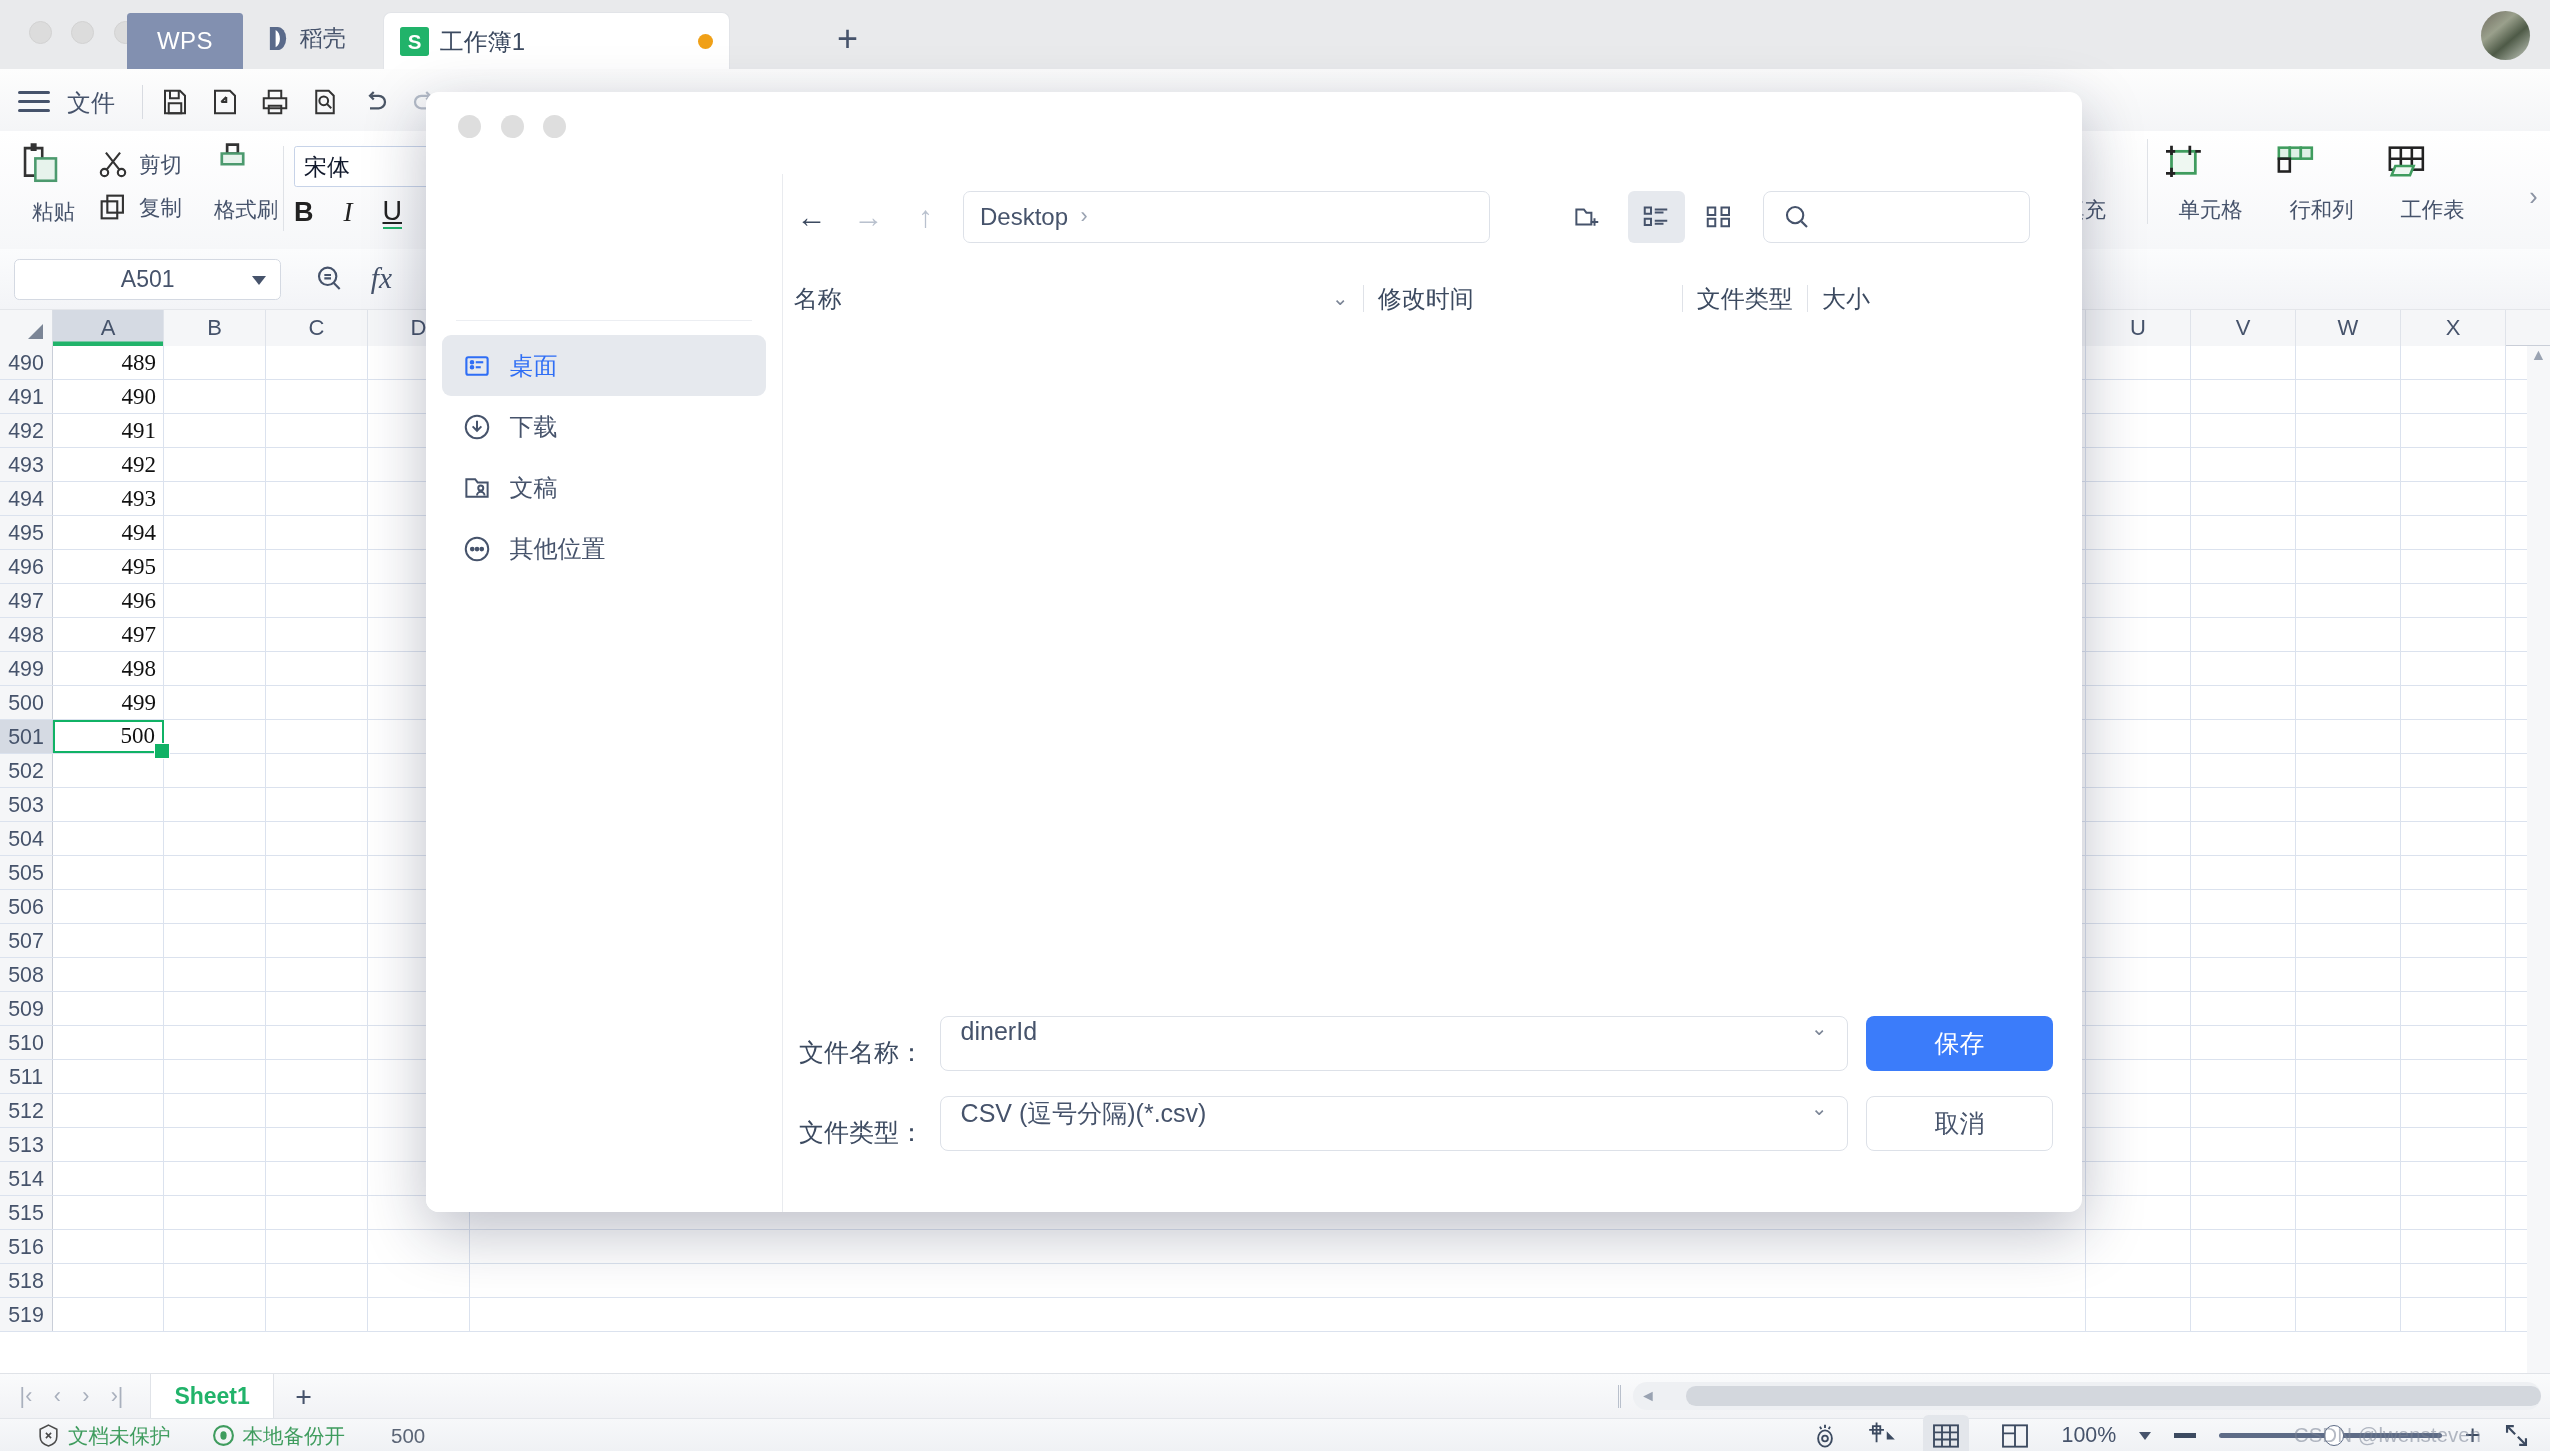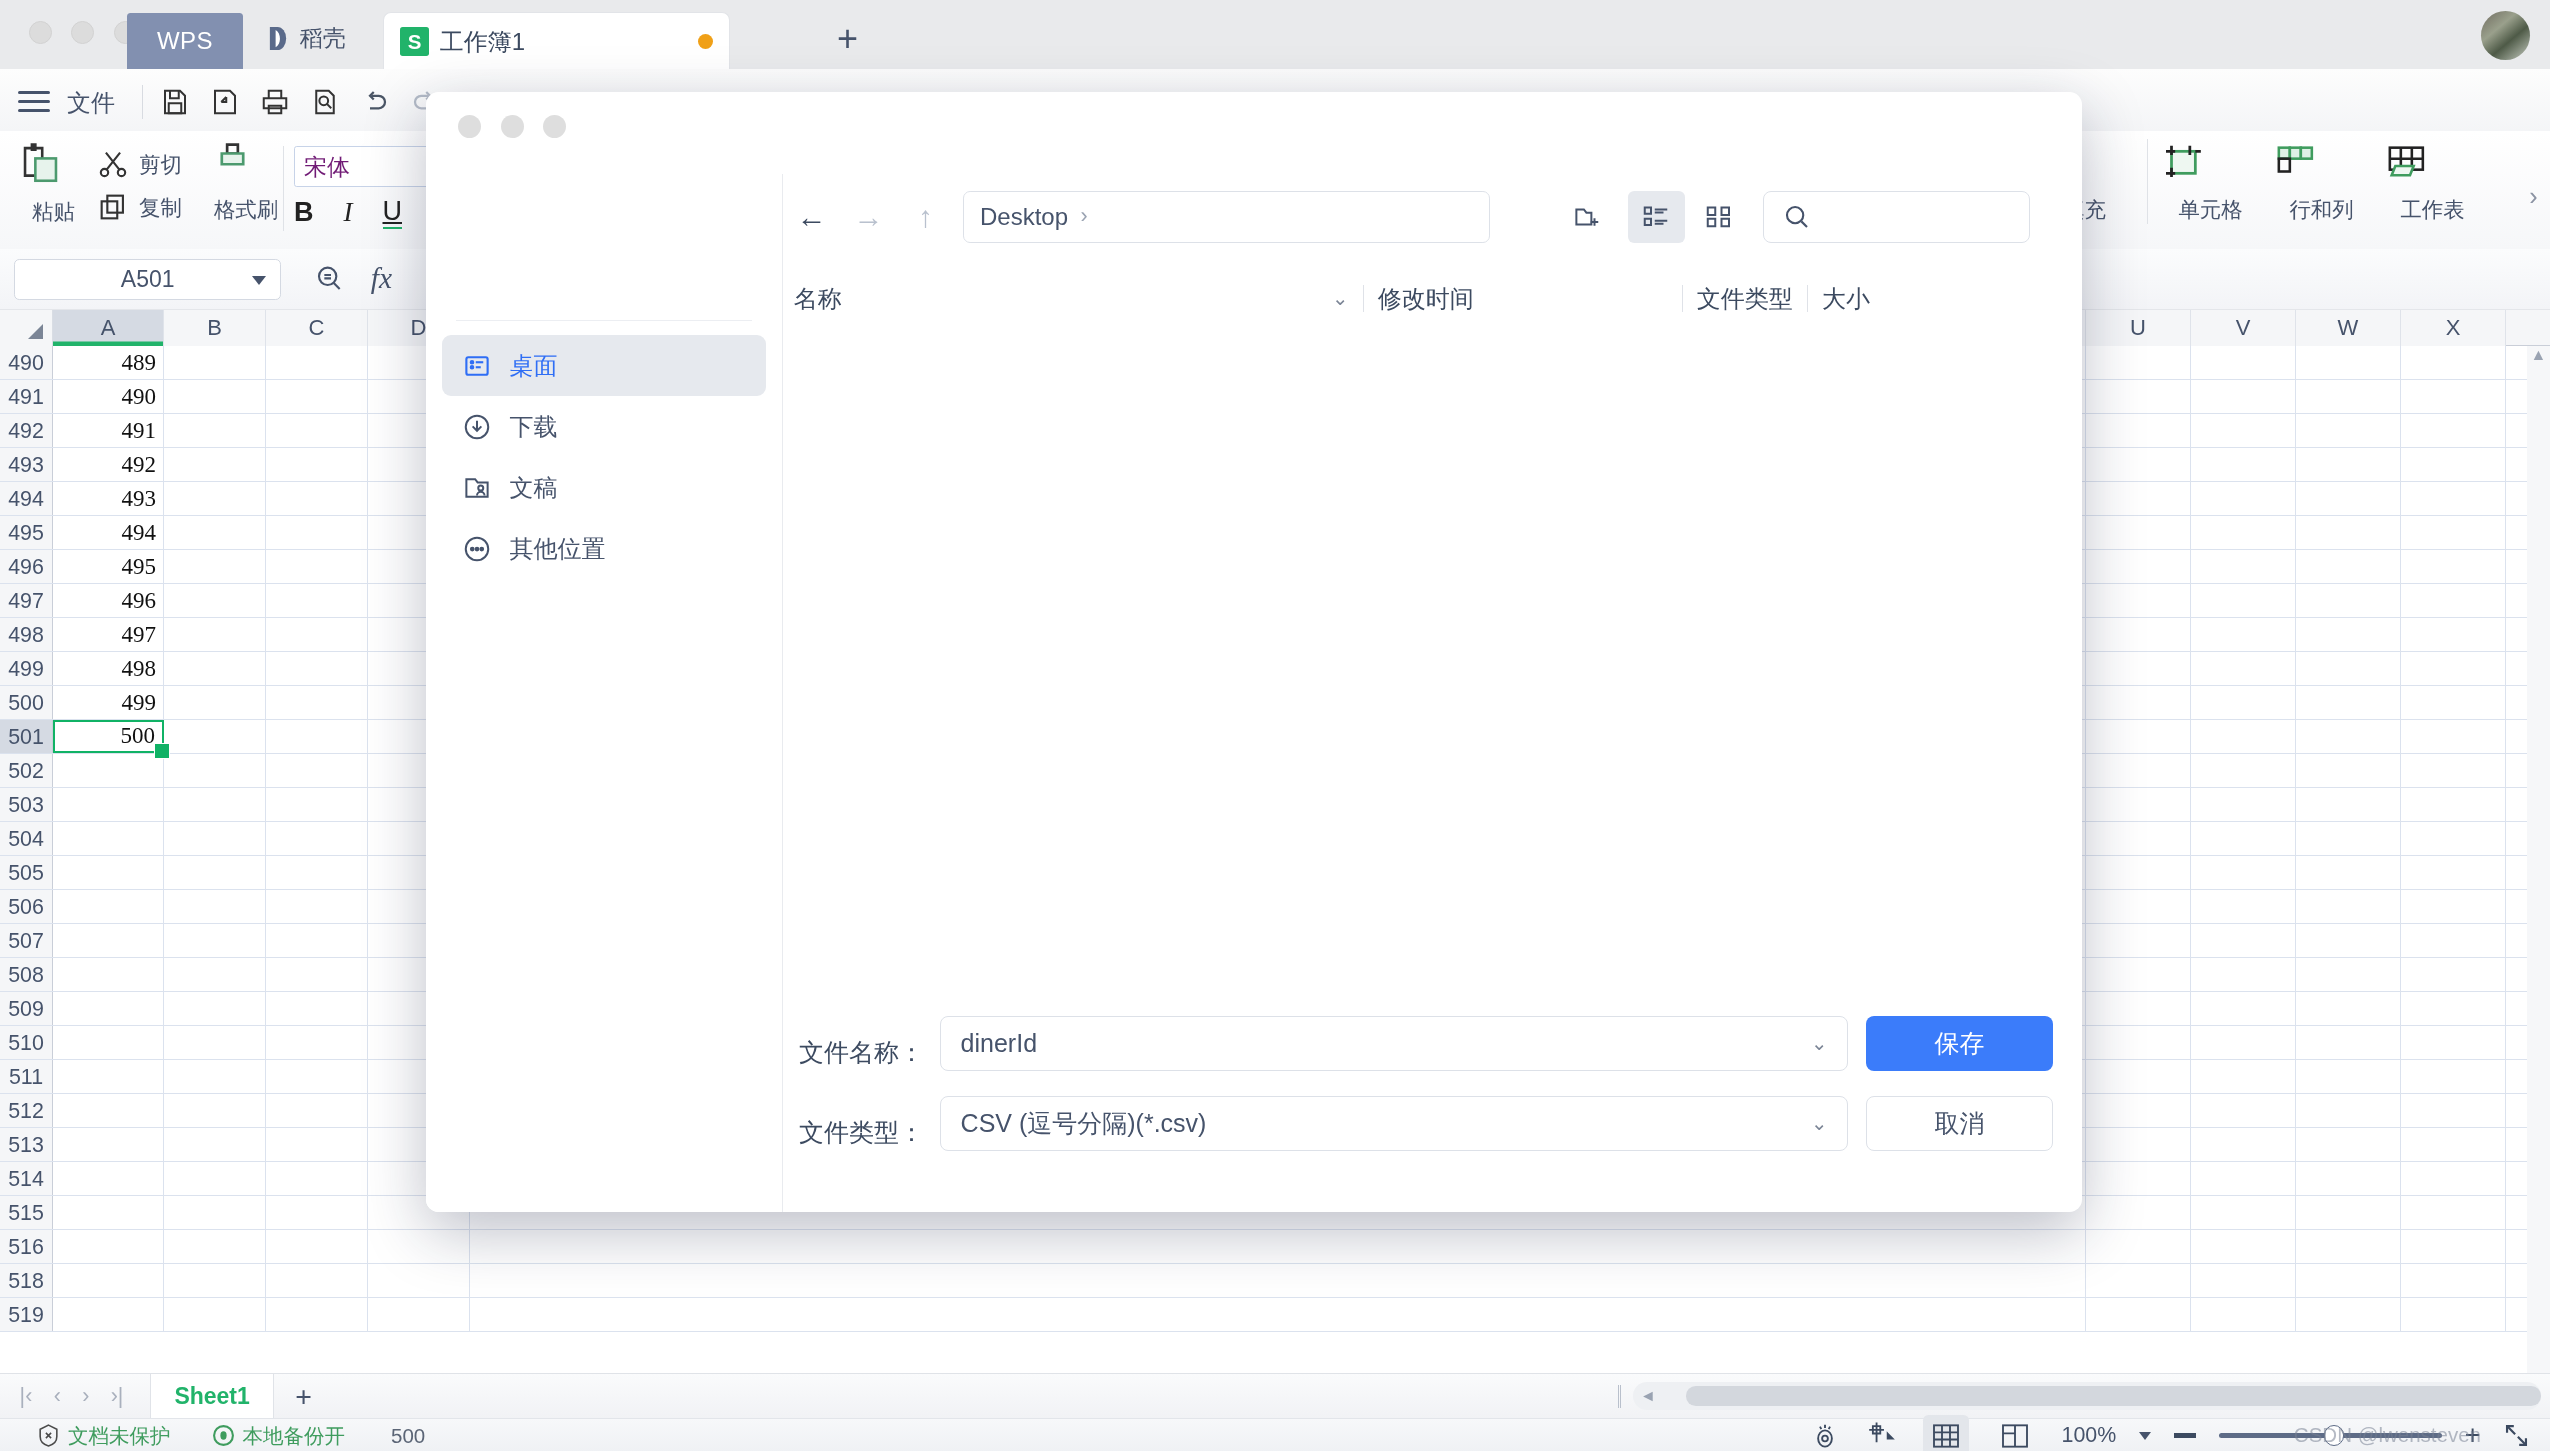--- a/index.html
+++ b/index.html
@@ -83,21 +83,21 @@
   .rb-paste .lbl { font-size: 21.4px; color: #46536b; margin-top: 3.6px;}
   .rb-cutcopy { position: absolute; left: 96px; top: 10.7px; }
   .rb-row { display: flex; align-items: center; gap: 9px; height: 43px; }
   .rb-row .lbl { font-size: 21.4px; color: #46536b; }
   .rb-fmt { position: absolute; left: 205px; top: 9px; width: 82px; text-align: center; }
   .rb-fmt .lbl { font-size: 21.4px; color: #46536b; margin-top: 3.6px; }
   .rb-sep { position: absolute; top: 14.2px; width: 0.9px; height: 85px; background: #dfe2e7; }
   .fontbox {
     position: absolute; left: 294px; top: 14.2px; width: 187px; height: 41px;
     border: 0.9px solid #c7d3e8; background: #fff; border-radius: 2.7px;
-    font-size: 23px; color: #701a75; padding: 5.3px 9px;
+    font-size: 23px; color: #0f172a; padding: 5.3px 9px;
   }
   .bius { position: absolute; left: 294px; top: 64px; display: flex; gap: 30px; align-items: center; }
   .bius b { font-size: 27px; color: #222; }
   .bius i { font-size: 27px; color: #222; font-family: "Liberation Serif", serif; }
   .bius u { font-size: 27px; color: #222; border-bottom: 2.7px solid #21b36a; }
 
   .rb-right { position: absolute; right: 62px; top: 7.1px; display: flex; align-items: flex-end; gap: 0; }
   .rbr-item { width: 111px; text-align: center; }
   .rbr-item .lbl { font-size: 21.4px; color: #46536b; margin-top: 5.3px; }
   .rbr-sep { width: 0.9px; height: 85px; background: #dfe2e7; margin: 0 7.1px; align-self: center; }
@@ -247,21 +247,21 @@
     display: flex; align-items: center; font-size: 24px; color: #3c4a60;
   }
   .chv { color: #7b8596; font-size: 19.6px; margin-left: 7.1px; }
   .vbar { width: 0.9px; height: 27px; background: #dfe2e8; margin: 0 14.2px; }
   .file-list { position: absolute; left: 0; top: 157px; width: 1299px; height: 703px; background:#fff; }
   .dlg-bottom { position: absolute; left: 0; bottom: 36px; width: 1299px; }
   .field-row { display: flex; align-items: center; margin-bottom: 25px; }
   .field-lbl { width: 141px; text-align: right; font-size: 25px; color: #3c4a60; margin-right: 16px; margin-top: 17px; }
   .field-ctrl {
     width: 908px; height: 55px; border: 0.9px solid #dde1e8; border-radius: 8px;
-    display: flex; align-items: center; padding: 0 19.6px; font-size: 25px; color: #46536b;
+    display: flex; padding: 0 19.6px; font-size: 25px; color: #46536b;
     position: relative;
   }
   .field-ctrl .dd { position: absolute; right: 19.6px; color: #7b8596; font-size: 19.6px; }
   .dlg-btn {
     width: 187px; height: 55px; margin-left: 18px; border-radius: 8px;
     display: flex; align-items: center; justify-content: center; font-size: 25px;
   }
   .dlg-btn.primary { background: #3b7cfa; color: #fff; }
   .dlg-btn.ghost { background: #fff; color: #46536b; border: 0.9px solid #dde1e8; }
   svg { display: block; }

